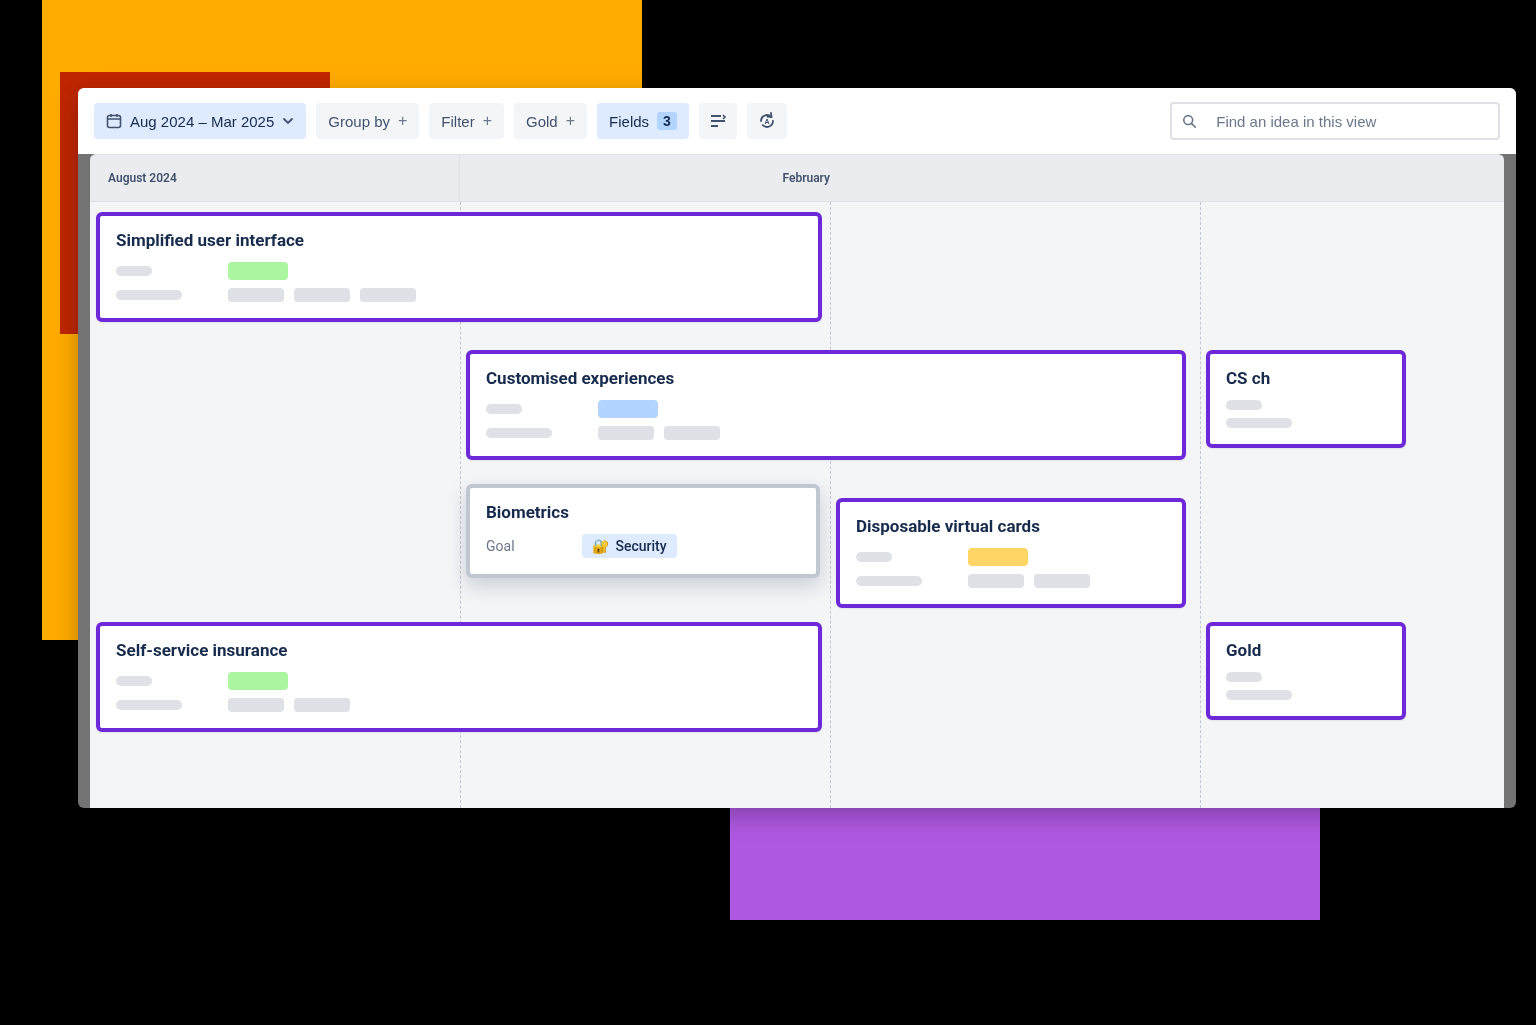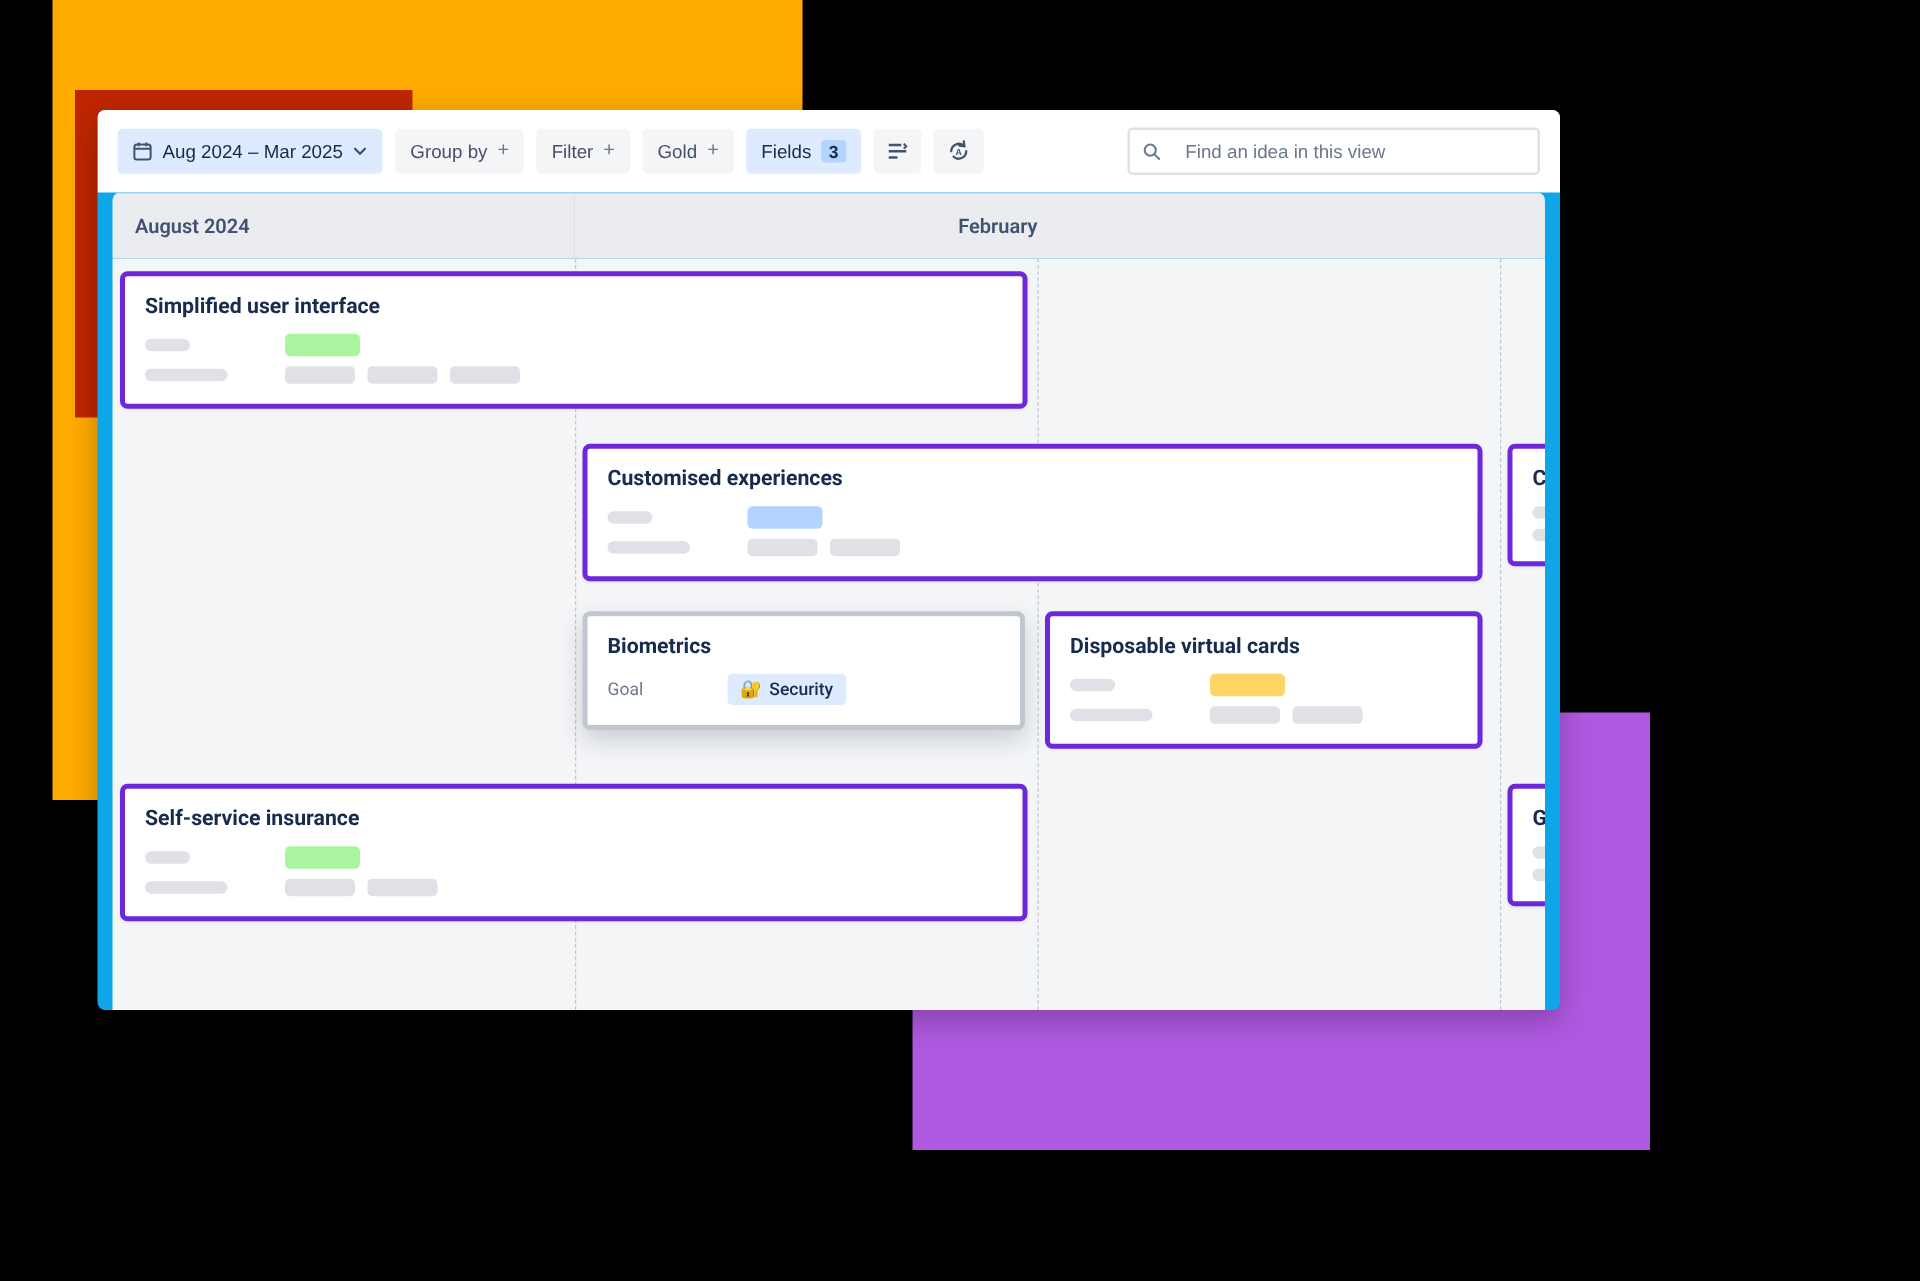--- a/index.html
+++ b/index.html
@@ -27,23 +27,23 @@
   .bg-purple {
     position: absolute;
     left: 730px; top: 570px;
     width: 590px; height: 350px;
     background: #AF59E1;
   }
   
   .app {
     position: absolute;
     left: 78px; top: 88px;
-    width: 1170px;
+    width: 1438px;
     height: 720px;
-    background: #0ea5e9;
+    background: #737373;
     border-radius: 6px;
     box-shadow: 0 8px 24px rgba(0,0,0,0.25);
     overflow: hidden;
     display: flex;
     flex-direction: column;
   }
   
   .toolbar {
     display: flex;
     align-items: center;
@@ -105,21 +105,21 @@
     display: grid;
     grid-template-columns: 370px 370px 370px 1fr;
     background: #EBECF0;
     border-top: 1px solid #DFE1E6;
     border-bottom: 1px solid #DFE1E6;
     border-radius: 6px 6px 0 0;
     margin: 0 12px;
   }
   .timeline-header .col {
     padding: 16px 18px;
-    font-size: 16px;
+    font-size: 12px;
     font-weight: 600;
     color: #42526E;
     border-right: 1px solid #DFE1E6;
   }
   .timeline-header .col:last-child { border-right: none; text-align: right; padding-right: 0;}
   
   .board {
     flex: 1;
     position: relative;
     margin: 0 12px;
@@ -293,21 +293,21 @@
       <div class="card-title">Biometrics</div>
       <div class="field-row">
         <span class="field-label">Goal</span>
         <span class="chip">
           <span>🔐</span>
           <span>Security</span>
         </span>
       </div>
     </div>
 
-    <div class="card" style="left:746px; top:282px; width:350px;">
+    <div class="card" style="left:746px; top:296px; width:350px;">
       <div class="card-title">Disposable virtual cards</div>
       <div class="skel-row">
         <div class="skel pill" style="width:36px"></div>
         <div style="width:56px"></div>
         <div class="skel amber" style="width:60px"></div>
       </div>
       <div class="skel-row">
         <div class="skel pill" style="width:66px"></div>
         <div style="width:26px"></div>
         <div class="skel" style="width:56px"></div>

